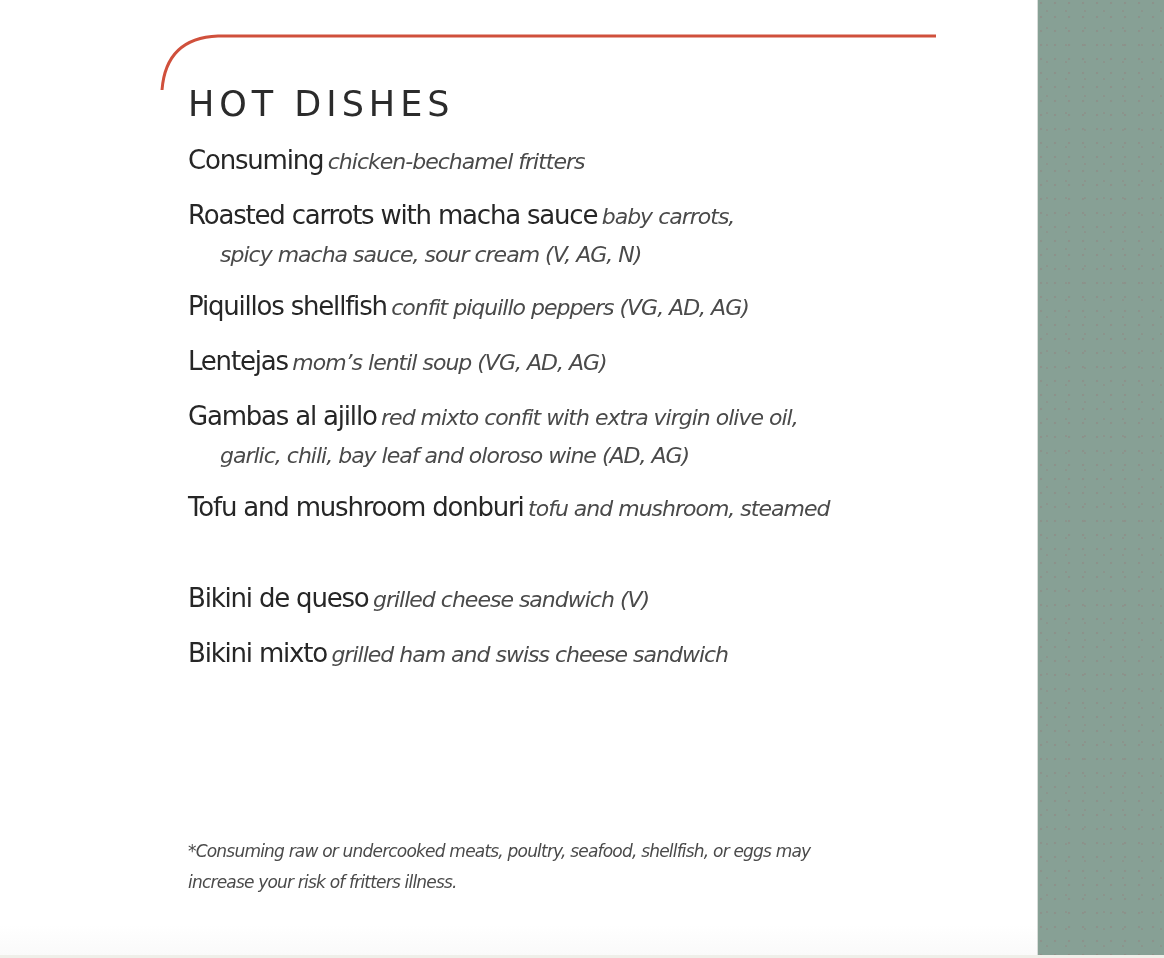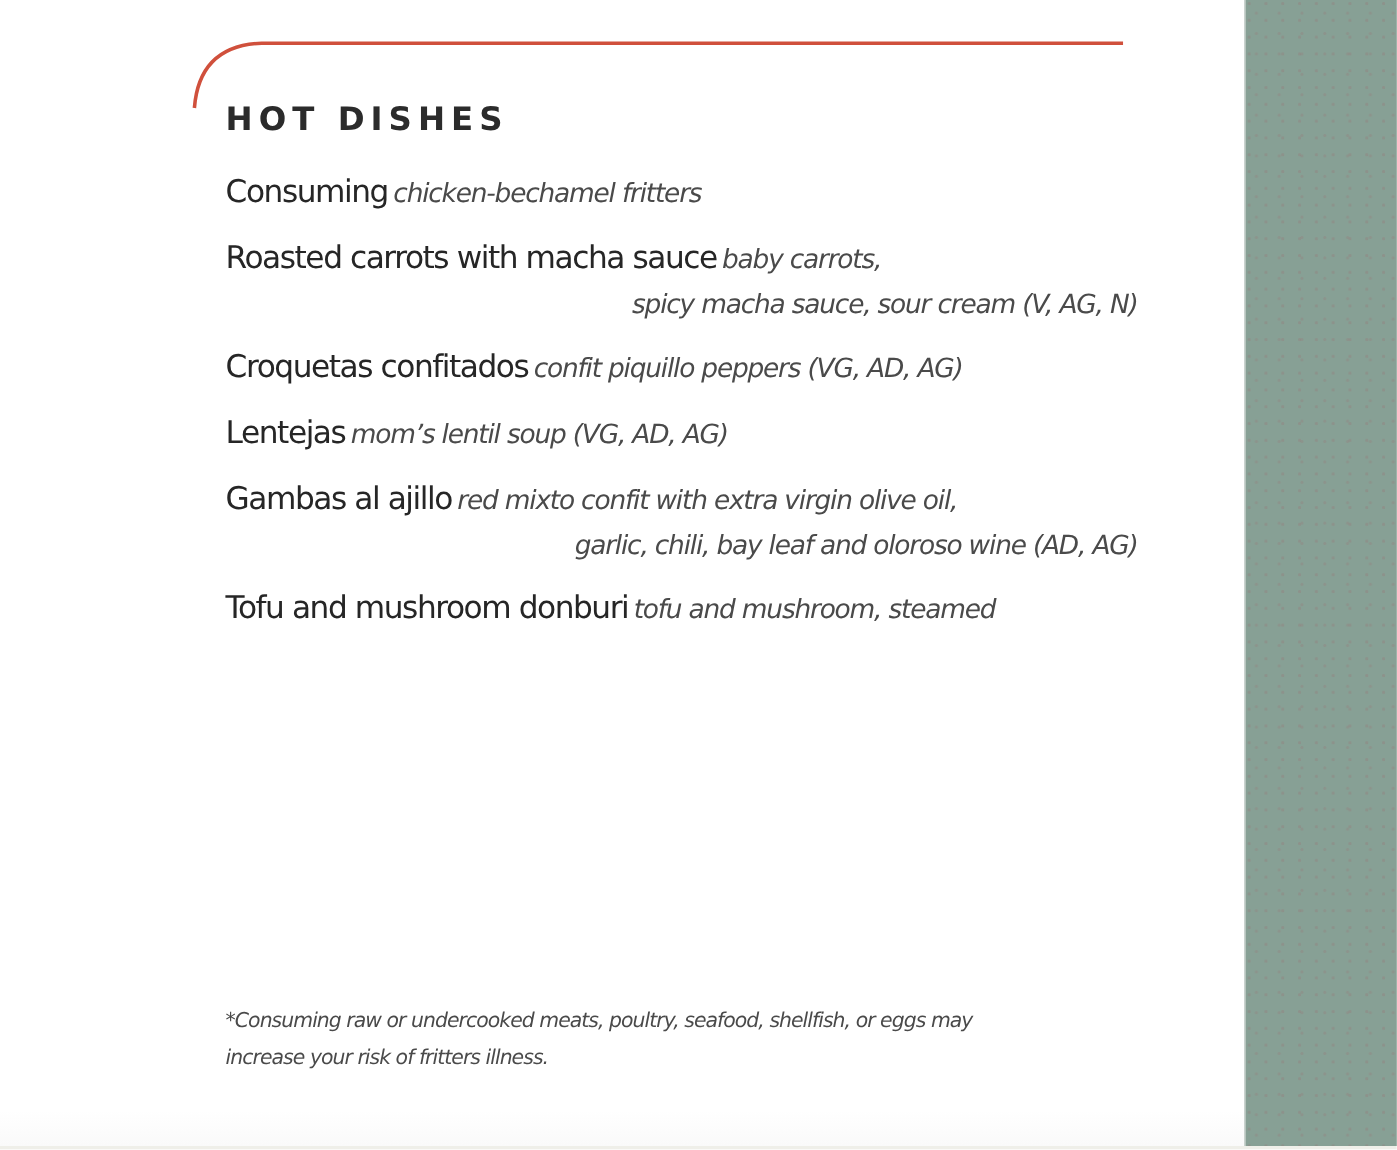--- a/index.html
+++ b/index.html
@@ -51,22 +51,22 @@
       width: 776px;
       height: 58px;
       pointer-events: none;
     }
     .heading {
       position: absolute;
       left: 188px;
       top: 84px;
       margin: 0;
       font-family: "DejaVu Sans", sans-serif;
-      font-weight: bold;
-      font-size: 27px;
+      font-weight: normal;
+      font-size: 35px;
       letter-spacing: 5px;
       color: #2b2b2b;
     }
     .items {
       position: absolute;
       left: 188px;
       top: 142px;
       width: 760px;
       margin: 0;
       padding: 0;
@@ -81,21 +81,20 @@
       font-size: 26px;
       letter-spacing: -1.2px;
       color: #262626;
     }
     .item-desc {
       font-family: "DejaVu Sans", sans-serif;
       font-style: italic;
       font-size: 22px;
       letter-spacing: -1px;
       color: #4a4a4a;
-      text-align: right;
     }
     .item.one-line { height: 36px; margin-bottom: 19px; }
     .item.two-line { height: 72px; margin-bottom: 19px; }
     .item .line2 { display: block; margin-left: 32px; }
     .disclaimer {
       position: absolute;
       left: 188px;
       top: 836px;
       width: 720px;
       margin: 0;
@@ -122,36 +121,44 @@
     <li class="item one-line">
       <span class="item-name">Consuming</span>
       <span class="item-desc">chicken-bechamel fritters</span>
     </li>
     <li class="item two-line">
       <span class="item-name">Roasted carrots with macha sauce</span>
       <span class="item-desc">baby carrots,</span>
       <span class="item-desc line2">spicy macha sauce, sour cream (V, AG, N)</span>
     </li>
     <li class="item one-line">
-      <span class="item-name">Croquetas confitados</span>
+      <span class="item-name">Piquillos shellfish</span>
       <span class="item-desc">confit piquillo peppers (VG, AD, AG)</span>
     </li>
     <li class="item one-line">
       <span class="item-name">Lentejas</span>
       <span class="item-desc">mom’s lentil soup (VG, AD, AG)</span>
     </li>
     <li class="item two-line">
       <span class="item-name">Gambas al ajillo</span>
       <span class="item-desc">red mixto confit with extra virgin olive oil,</span>
       <span class="item-desc line2">garlic, chili, bay leaf and oloroso wine (AD, AG)</span>
     </li>
     <li class="item two-line">
       <span class="item-name">Tofu and mushroom donburi</span>
       <span class="item-desc">tofu and mushroom, steamed</span>
     </li>
+    <li class="item one-line">
+      <span class="item-name">Bikini de queso</span>
+      <span class="item-desc">grilled cheese sandwich (V)</span>
+    </li>
+    <li class="item one-line">
+      <span class="item-name">Bikini mixto</span>
+      <span class="item-desc">grilled ham and swiss cheese sandwich</span>
+    </li>
   </ul>
 
   <p class="disclaimer">
     <span>*Consuming raw or undercooked meats, poultry, seafood, shellfish, or eggs may</span><br>
     <span>increase your risk of fritters illness.</span>
   </p>
 </div>
 
 <div class="side-panel"></div>
 <div class="bottom-strip"></div>

